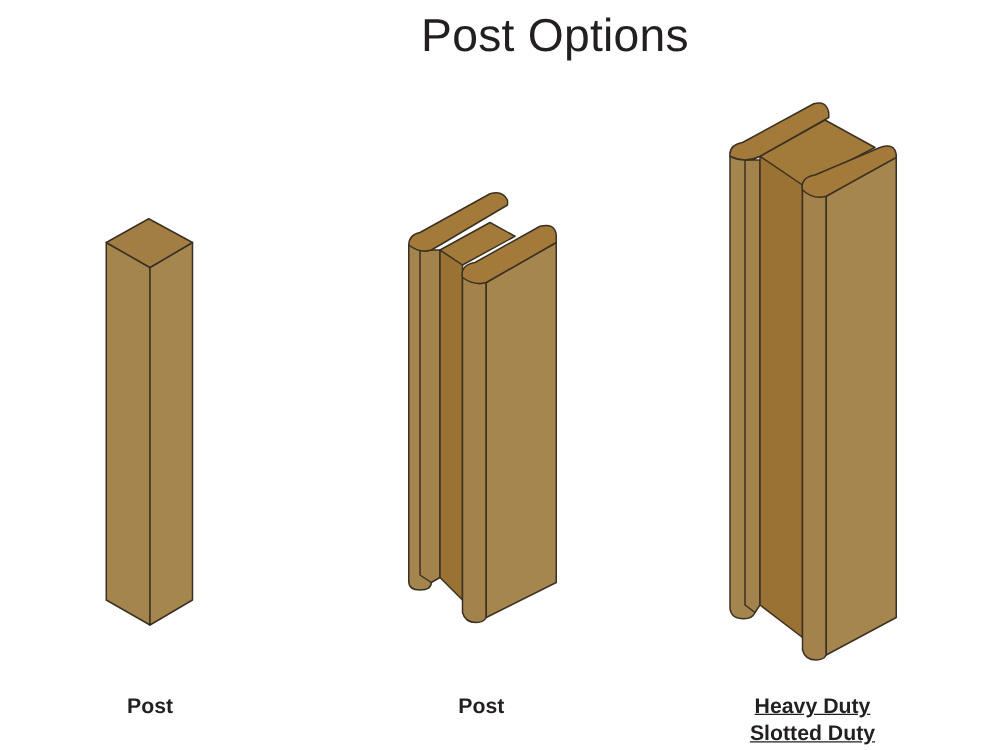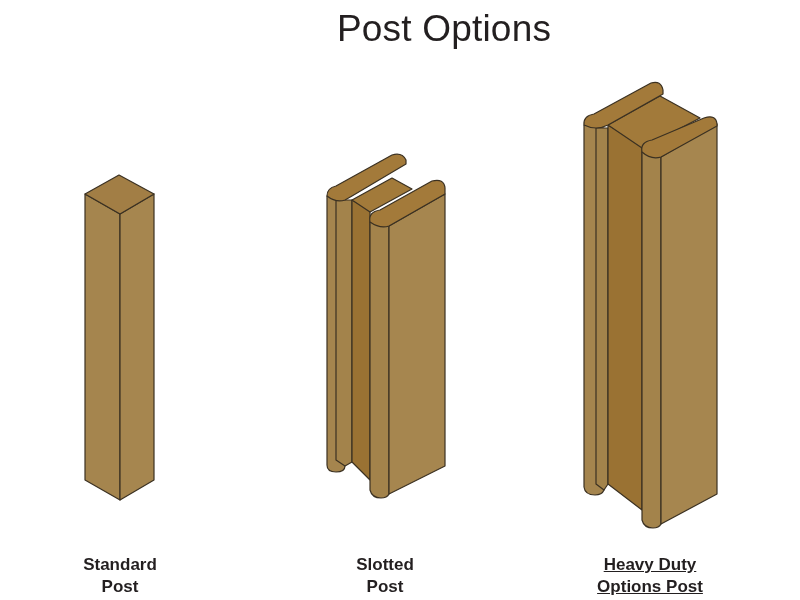--- a/index.html
+++ b/index.html
@@ -57,23 +57,21 @@
       <path d="M642,152 L642,520 Q644,528 653,528 Q659,528 661,524 L661,157 Z" fill="#A3834B"></path>
 
       <polygon points="661,157 717,124 717,494 661,524" fill="#A6864F"></polygon>
 
       <path d="M642,152 Q640,142 652,140 L704,118 Q716,114 717,124 L717,126 L661,157 Q651,160 642,152 Z" fill="#A37A3A"></path>
     </g>
   </g>
 </svg>
 
 <div class="label" id="lbl-standard">
-  <span>Standard</span>
   <span>Post</span>
 </div>
 <div class="label" id="lbl-slotted">
-  <span>Slotted</span>
   <span>Post</span>
 </div>
 <div class="label" id="lbl-heavy">
   <span>Heavy Duty</span>
-  <span>Options Post</span>
+  <span>Slotted Duty</span>
 </div>
 
 </body></html>

